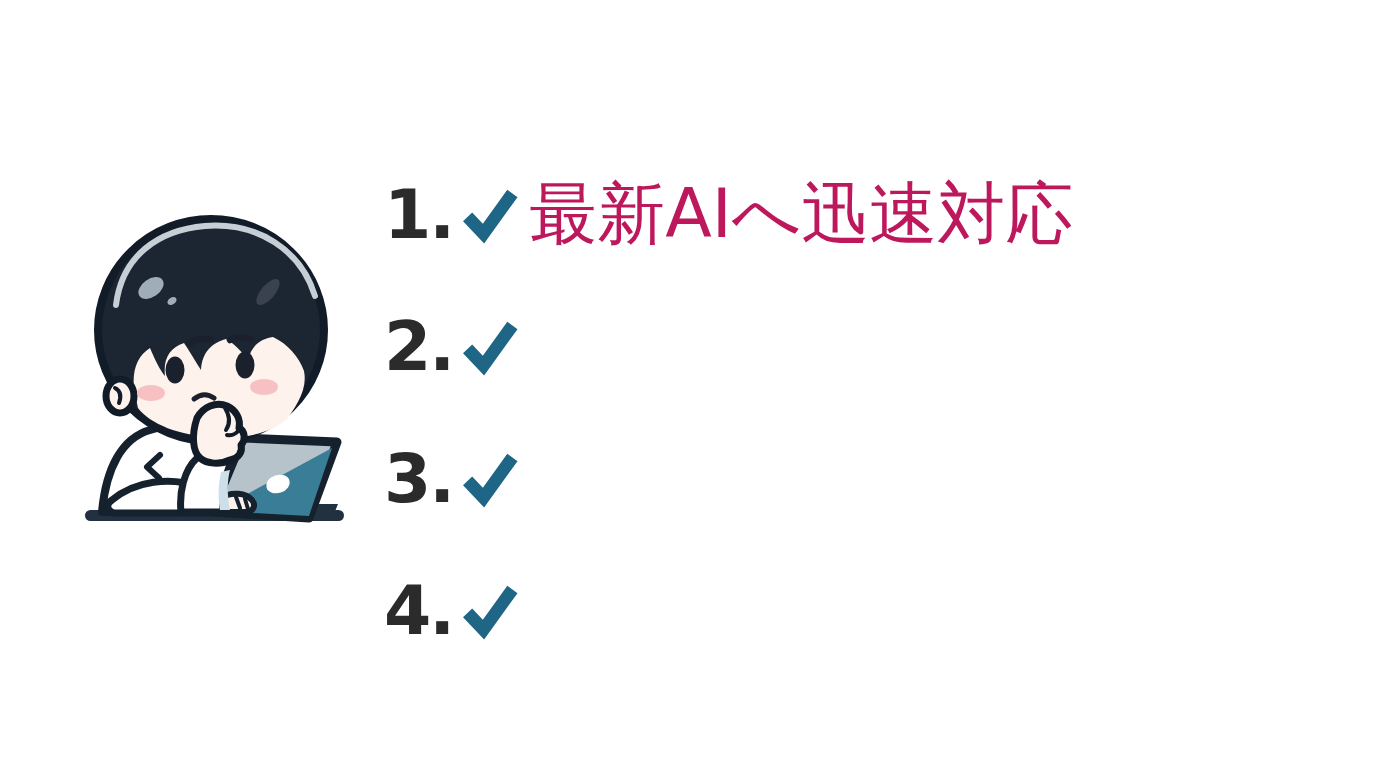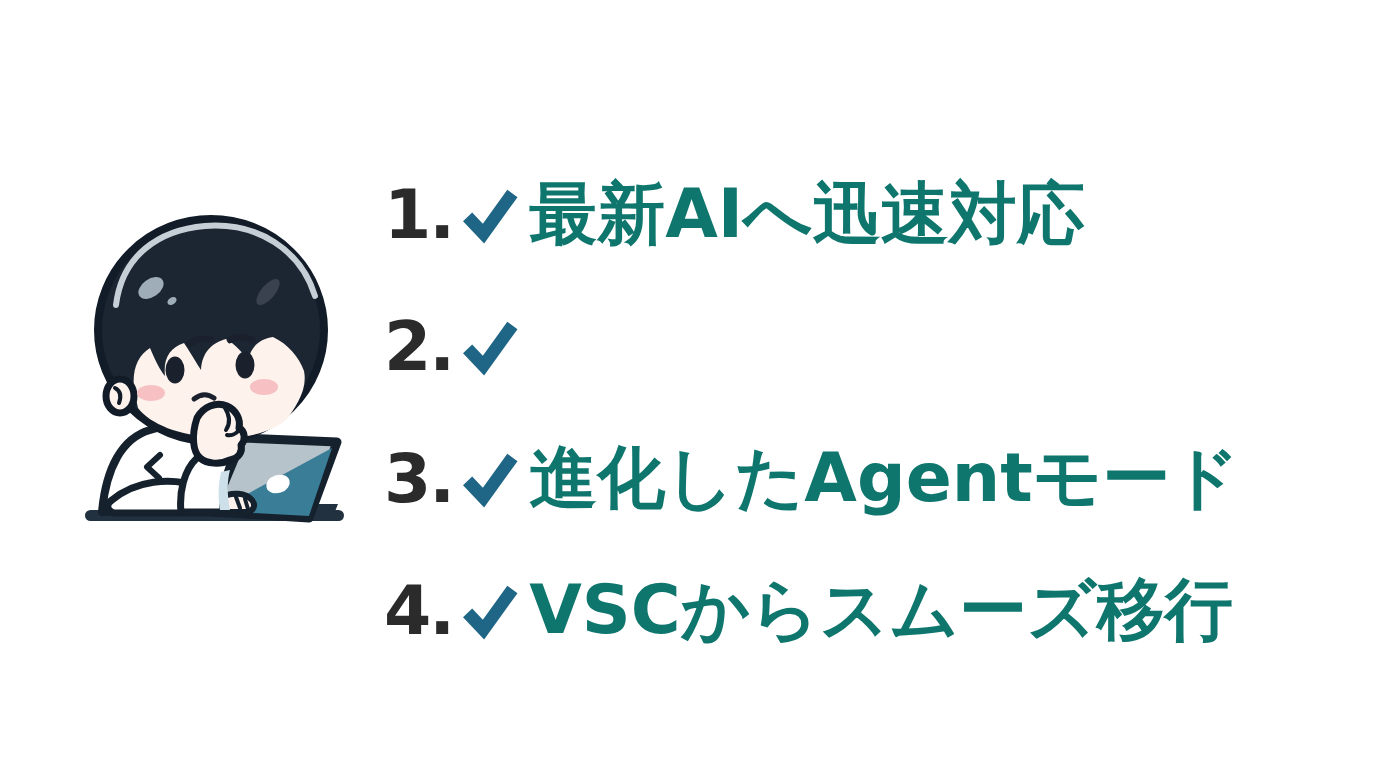--- a/index.html
+++ b/index.html
@@ -21,21 +21,21 @@
   }
   .num{
     font-size:68px;font-weight:700;color:#2b2b2b;
     letter-spacing:-2px;flex:none;
   }
   .check{
     width:56px;height:60px;flex:none;
     margin:0 11px 0 9px;
   }
   .label{
-    font-size:68px;font-weight:700;color:#0f766e;
+    font-size:68px;font-weight:400;color:#be185d;
     white-space:nowrap;letter-spacing:0;
   }
 </style>
 </head>
 <body>
 
 <svg class="illustration" viewBox="72 203 284 334" aria-hidden="true">
   <g stroke-linejoin="round" stroke-linecap="round">
 
     <path d="M203 504 L338 504 L332 519 L209 519 Z" fill="#223140"></path>
@@ -93,22 +93,20 @@
     <span class="num">2.</span>
     <svg class="check" viewBox="0 0 60 60" aria-hidden="true">
       <path d="M6 33 L23 51 L54 8" fill="none" stroke-width="13.5" stroke="#1f6585"></path>
     </svg>
   </li>
   <li class="row">
     <span class="num">3.</span>
     <svg class="check" viewBox="0 0 60 60" aria-hidden="true">
       <path d="M6 33 L23 51 L54 8" fill="none" stroke-width="13.5" stroke="#1f6585"></path>
     </svg>
-    <span class="label">進化したAgentモード</span>
   </li>
   <li class="row">
     <span class="num">4.</span>
     <svg class="check" viewBox="0 0 60 60" aria-hidden="true">
       <path d="M6 33 L23 51 L54 8" fill="none" stroke-width="13.5" stroke="#1f6585"></path>
     </svg>
-    <span class="label">VSCからスムーズ移行</span>
   </li>
 </ul>
 
 </body></html>

